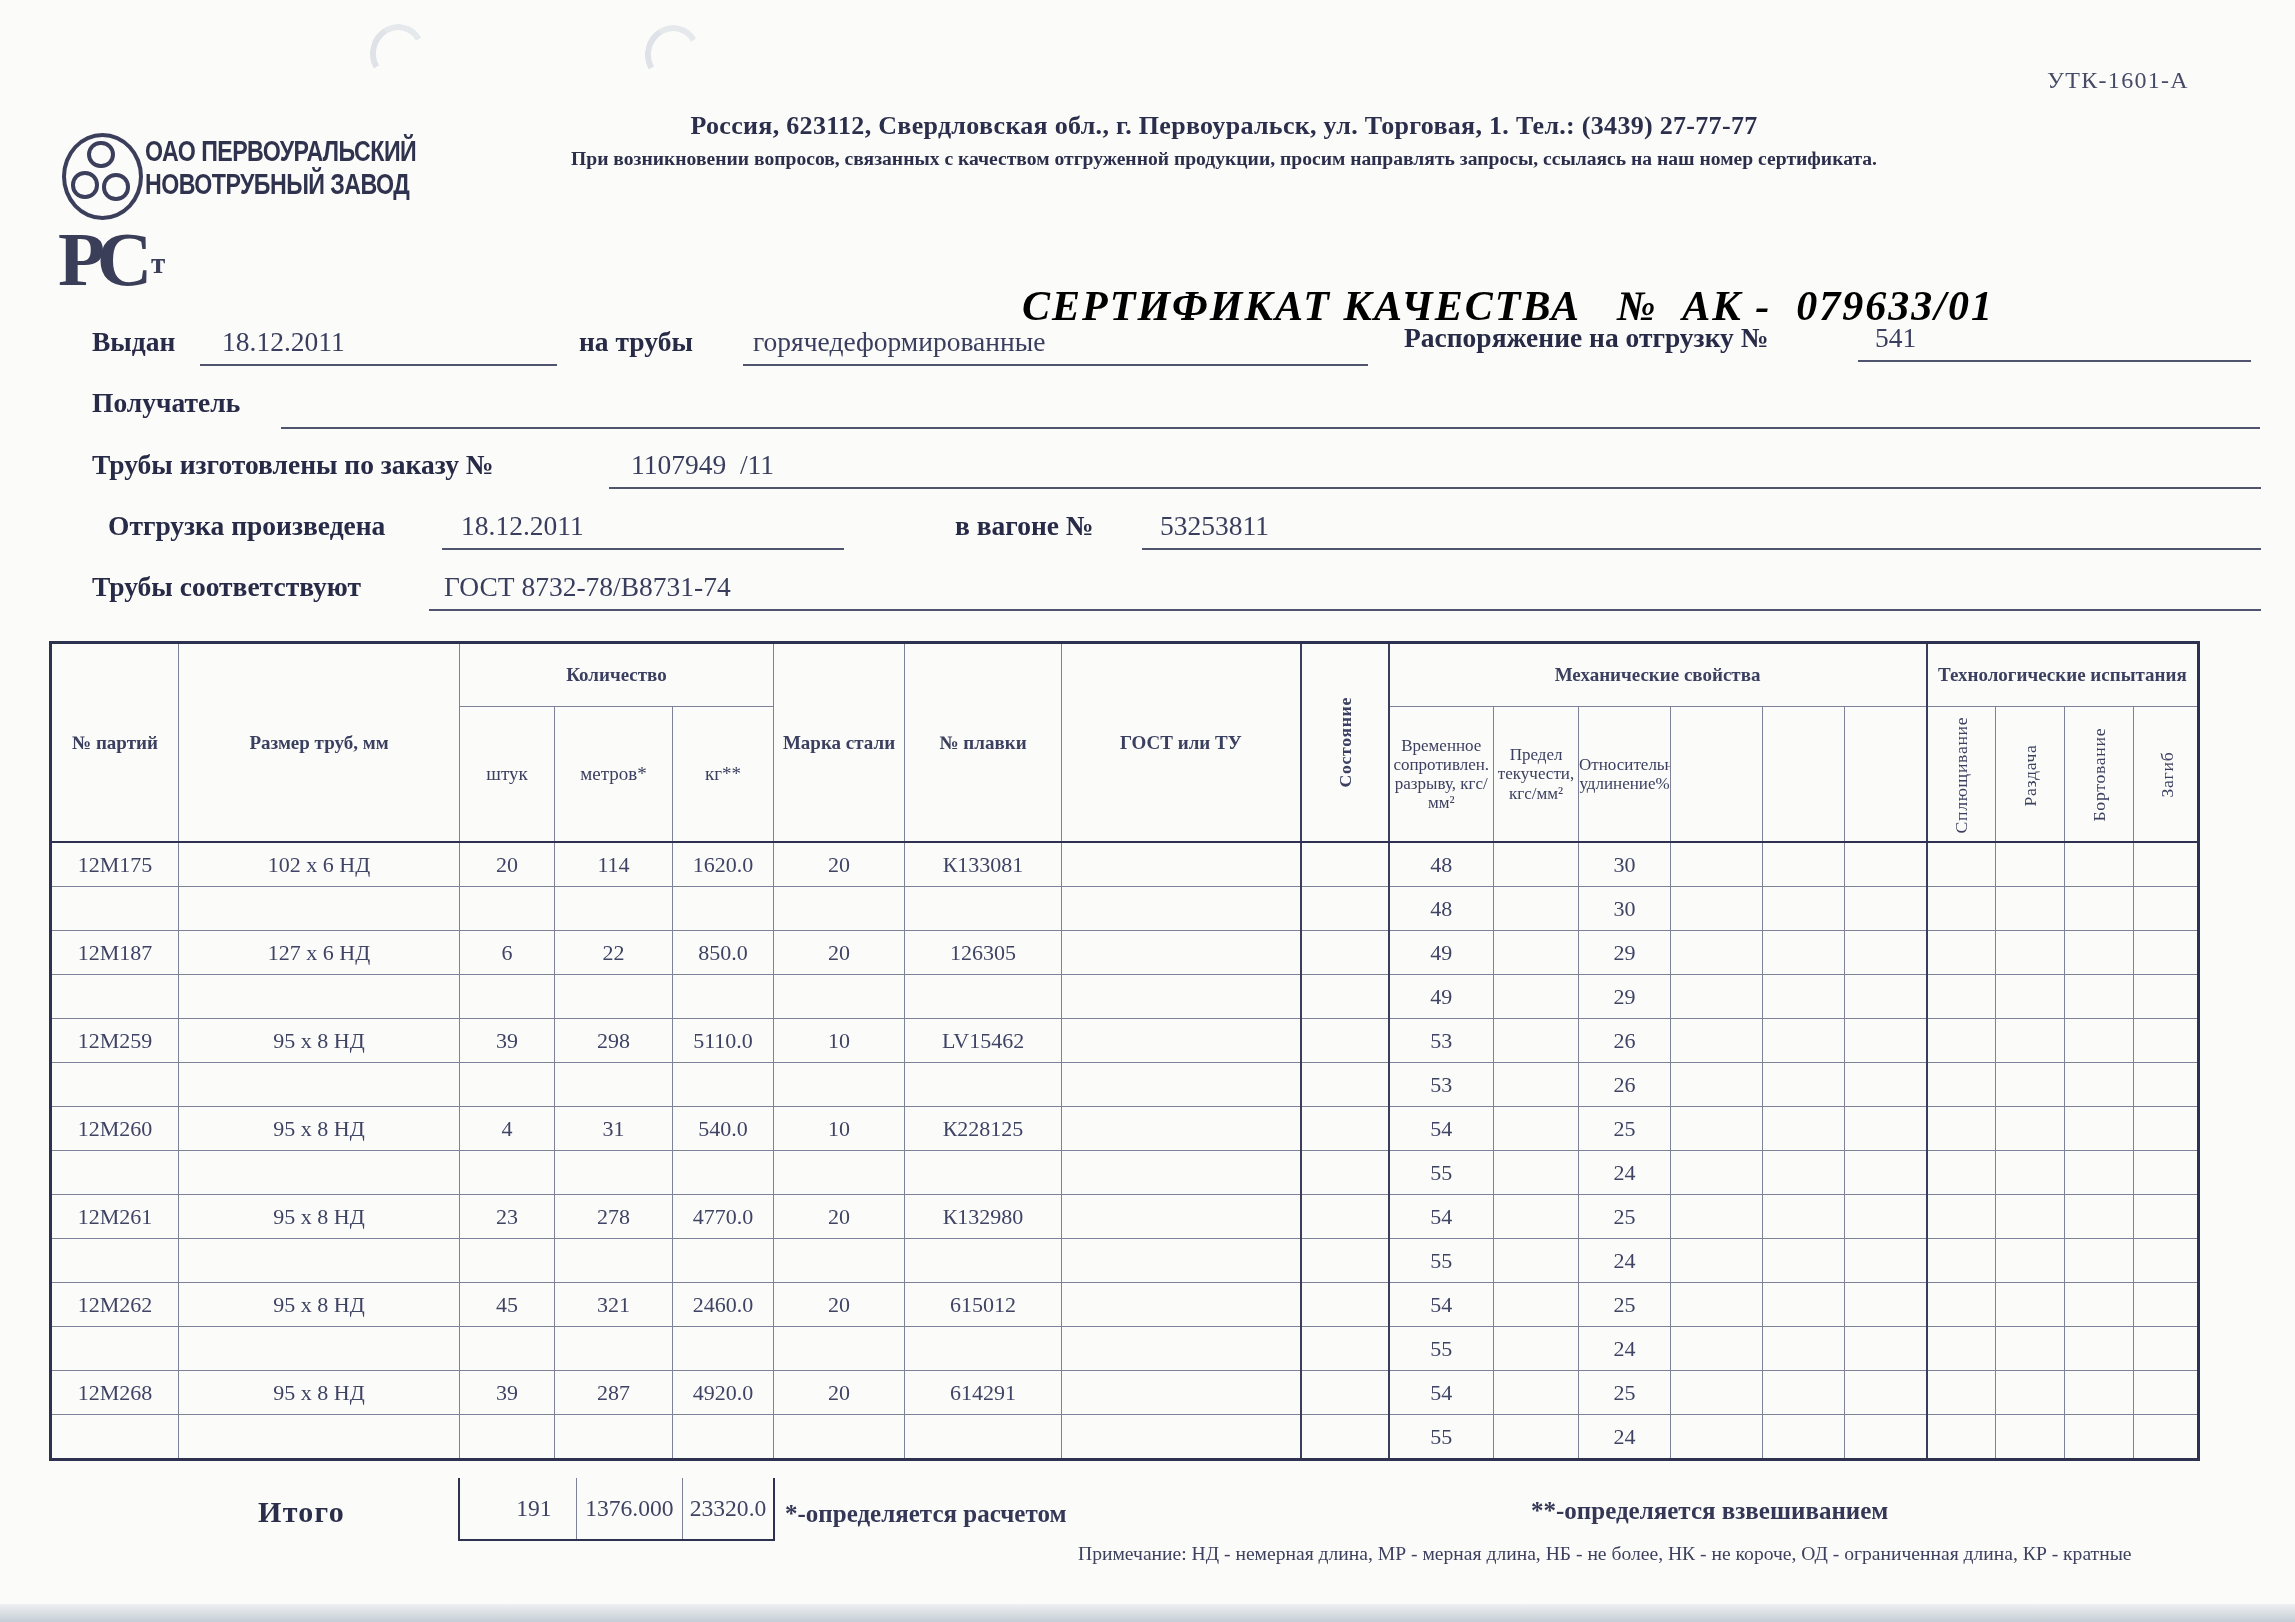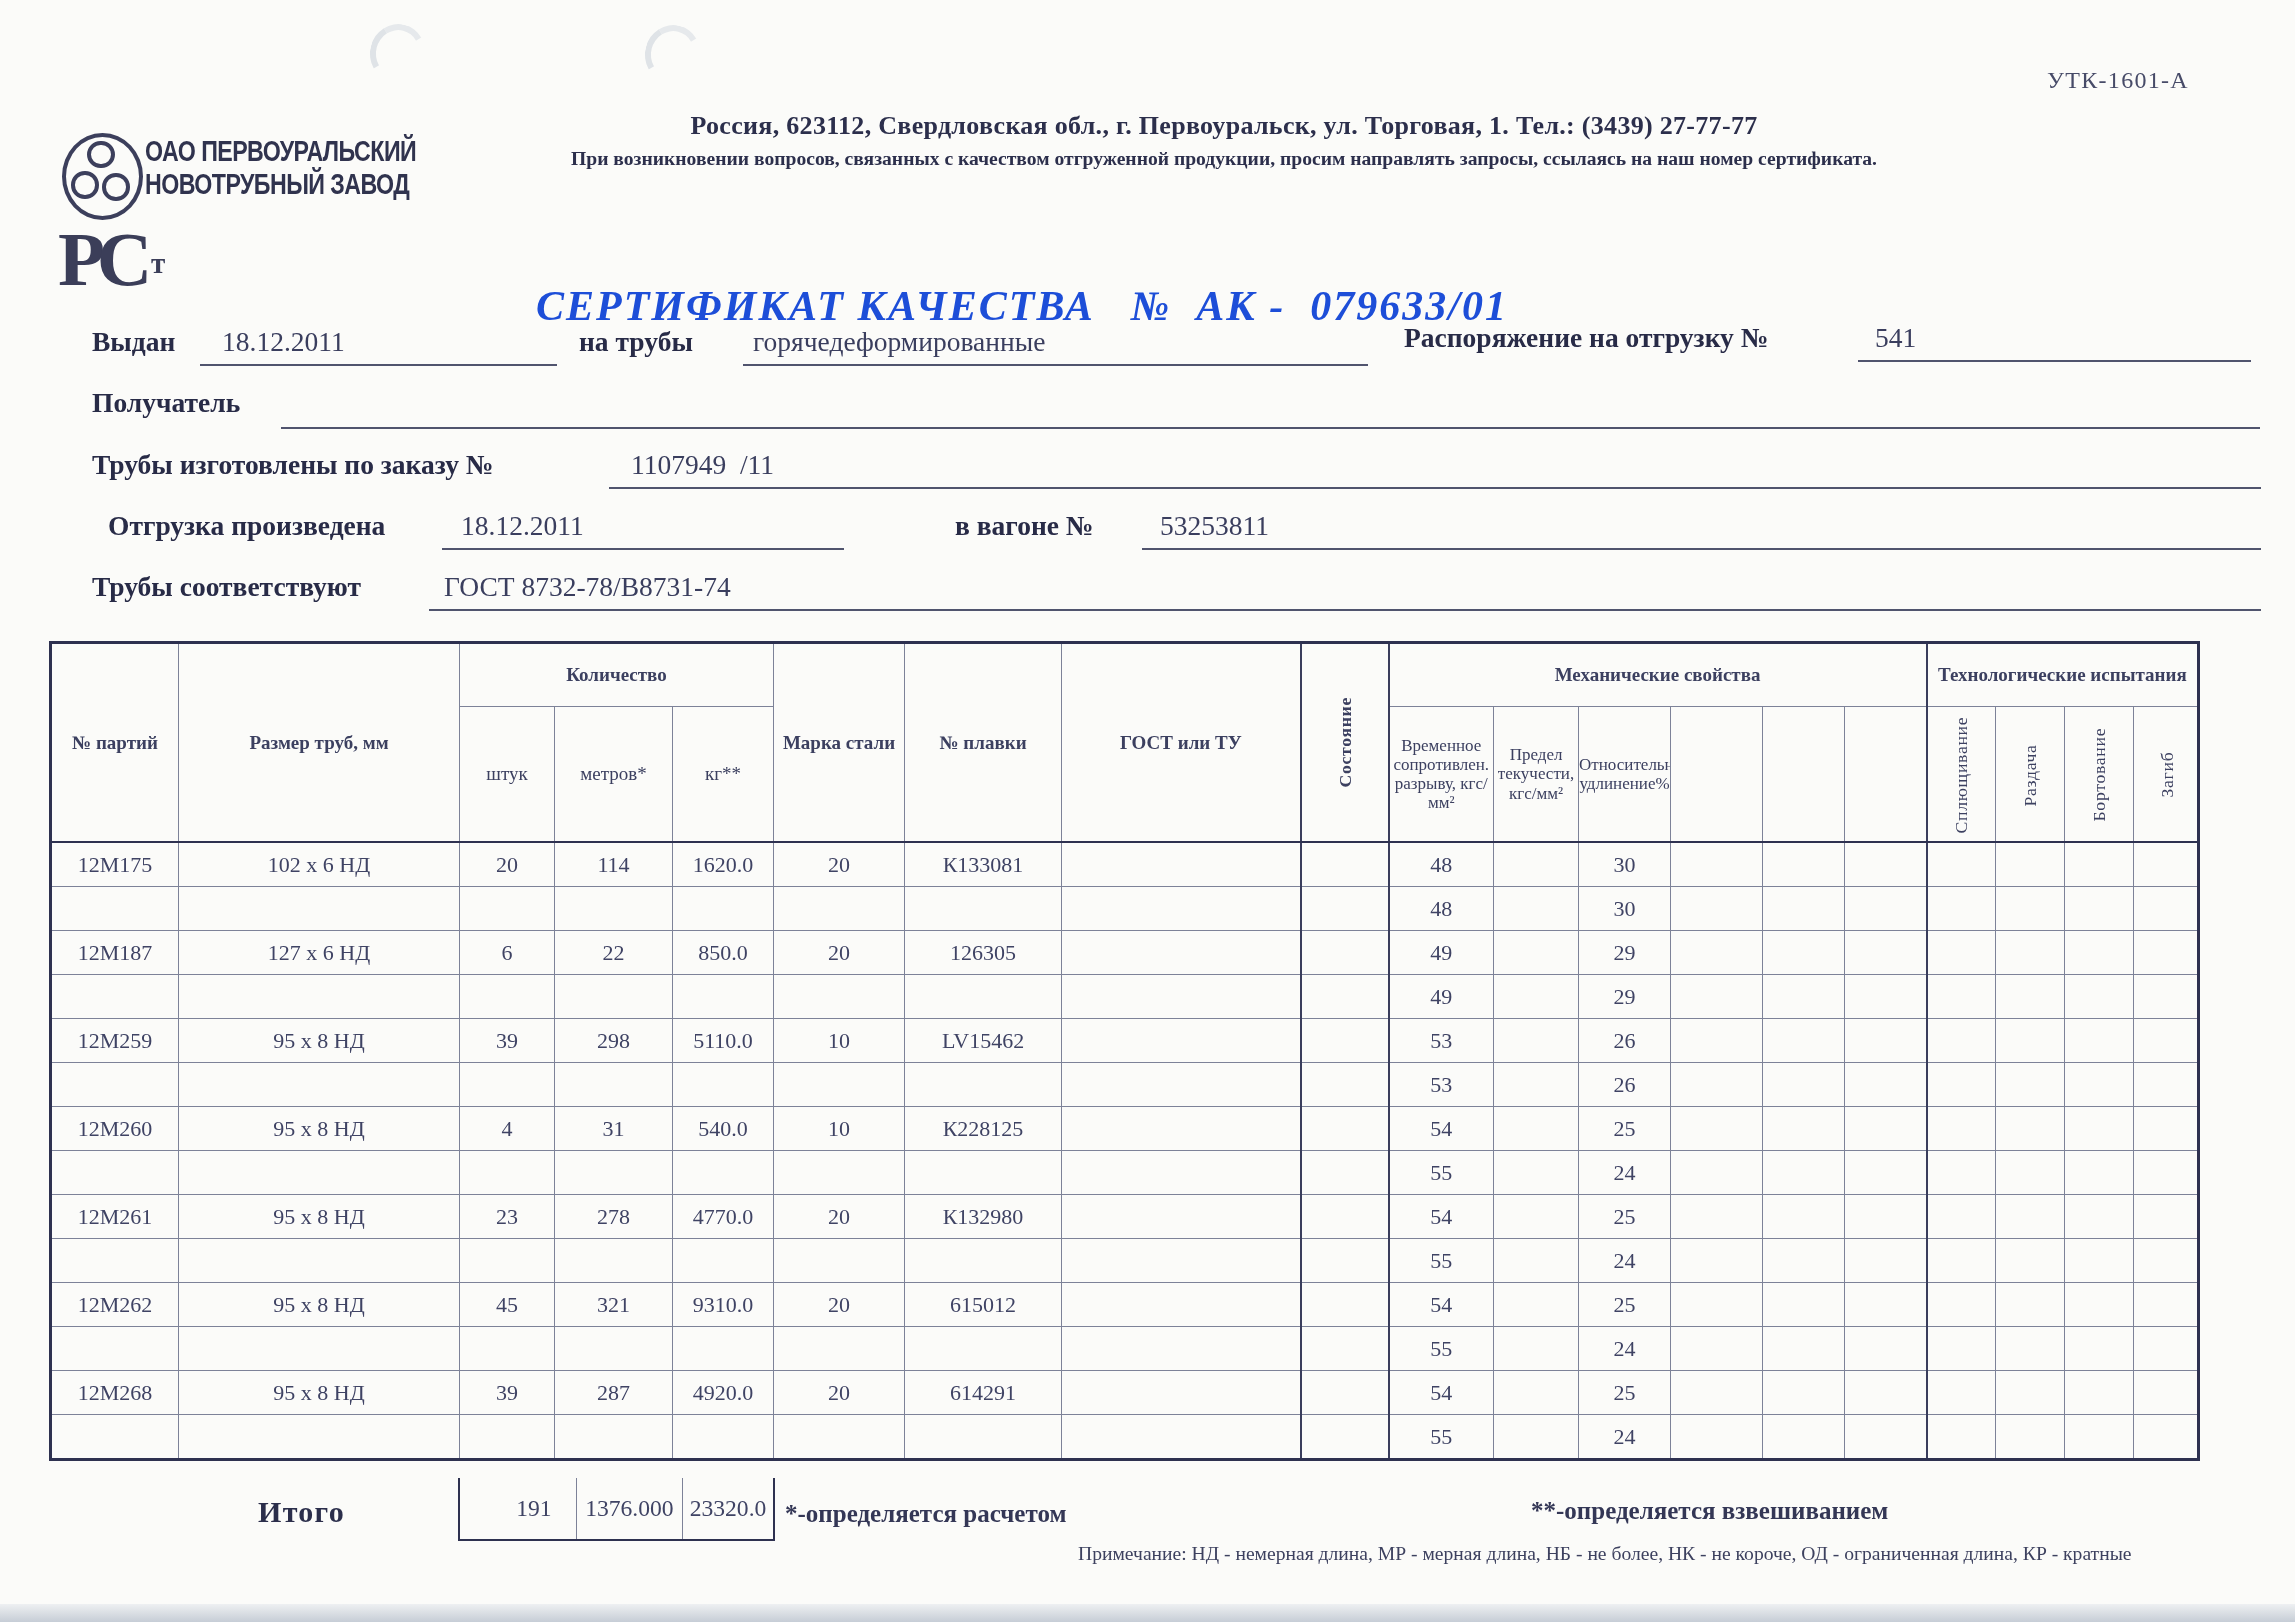--- a/index.html
+++ b/index.html
@@ -27,22 +27,22 @@
   .rst-mark{position:absolute;left:58px;top:221px;width:157px;height:85px;color:#3b3e59;}
   .rst-mark .big{font-size:77px;font-weight:bold;letter-spacing:-9.2px;line-height:77px;}
   .rst-mark .small-t{position:absolute;left:93px;top:26px;font-size:29px;font-weight:bold;}
   
   .form-code{position:absolute;left:2047px;top:67px;font-size:24px;color:#474b68;letter-spacing:1.3px;}
   .head-block{position:absolute;left:419px;top:111px;width:1610px;text-align:center;color:#2c2f4c;}
   .head-line1{font-size:26px;font-weight:bold;letter-spacing:0.3px;}
   .head-line2{font-size:19.6px;margin-top:6.5px;font-weight:600;}
   .head-line3{font-size:19.6px;margin-top:3.9px;font-weight:600;}
   .head-line3 .email{text-decoration:underline;}
-  .doc-title{position:absolute;left:0;top:234px;width:1994px;text-align:center;
-    font-style:italic;font-weight:bold;font-size:42px;letter-spacing:2px;color:#1d4ed8;white-space:pre;}
+  .doc-title{position:absolute;left:0;top:234px;width:1994px;text-align:right;
+    font-style:italic;font-weight:bold;font-size:42px;letter-spacing:2px;color:#000000;white-space:pre;}
   .doc-title .num{margin-left:36px;}
   
   .flabel{position:absolute;font-size:27.5px;font-weight:bold;white-space:pre;color:#282b47;}
   .fval{position:absolute;font-size:27.5px;white-space:pre;color:#3a3e5e;}
   .fill-line{position:absolute;height:0;border-bottom:2px solid #50546e;}
   
   .p-vydan{left:92px;top:326px;} .v-vydan{left:222px;top:326px;} .ln1{left:200px;top:364px;width:357px;}
   .p-natruby{left:579px;top:326px;} .v-natruby{left:753px;top:326px;} .ln2{left:743px;top:364px;width:625px;}
   .p-rasp{left:1404px;top:322px;} .v-rasp{left:1875px;top:322px;} .ln3{left:1858px;top:360px;width:393px;}
   .p-pol{left:92px;top:387px;} .ln4{left:281px;top:427px;width:1979px;}
@@ -404,21 +404,21 @@
           <td class="bl-thick"></td>
           <td></td>
           <td></td>
           <td></td>
         </tr>
         <tr>
           <td>12М262</td>
           <td>95 x 8 НД</td>
           <td>45</td>
           <td>321</td>
-          <td>9310.0</td>
+          <td>2460.0</td>
           <td>20</td>
           <td>615012</td>
           <td></td>
           <td class="bl-thick br-thick"></td>
           <td>54</td>
           <td></td>
           <td>25</td>
           <td></td>
           <td></td>
           <td></td>

